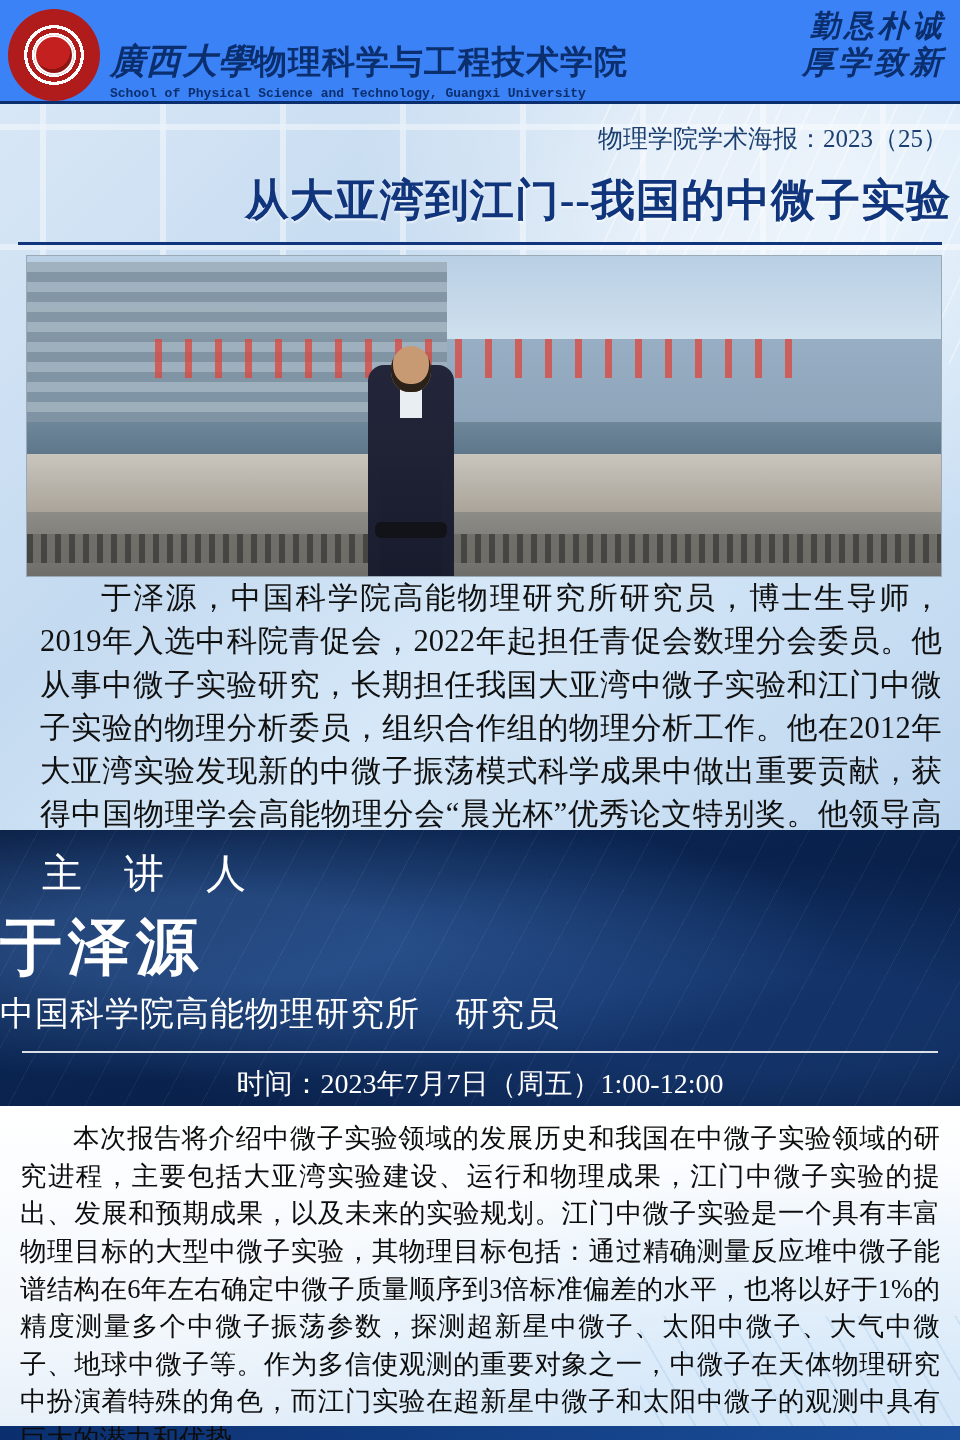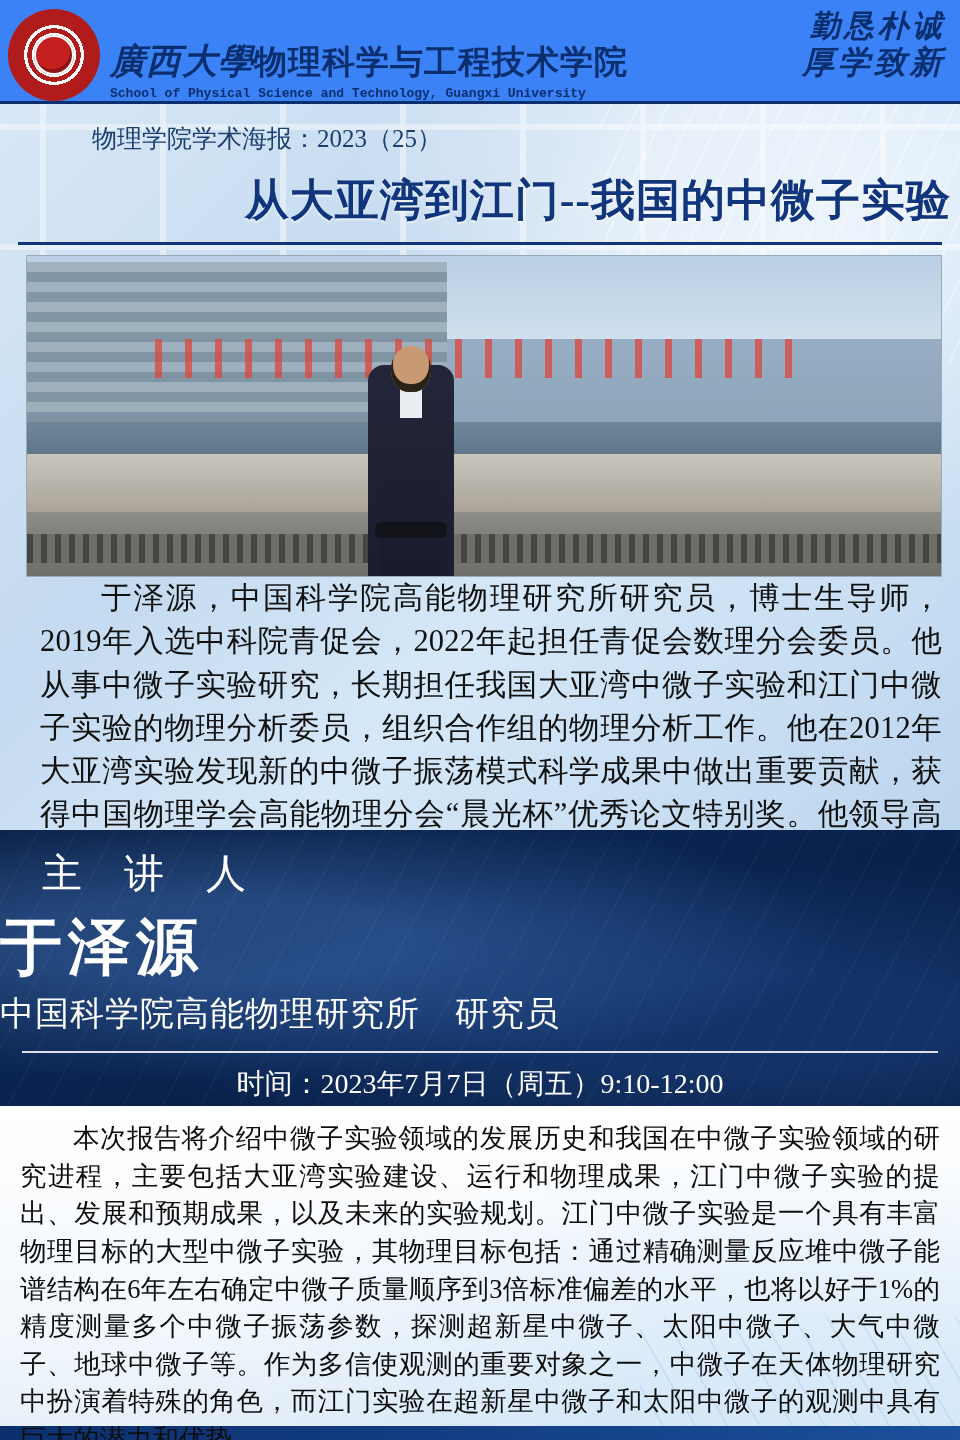--- a/index.html
+++ b/index.html
@@ -127,20 +127,21 @@
       repeating-linear-gradient(115deg, rgba(255,255,255,0.35) 0 2px, rgba(255,255,255,0) 2px 26px);
     pointer-events: none;
   }
   .poster-no {
     position: relative;
     z-index: 2;
     margin: 18px 12px 0 92px;
     font-size: 25px;
     color: #1b3f70;
     font-family: "Liberation Serif", serif;
+    text-align: right;
   }
   .main-title {
     position: relative;
     z-index: 2;
     margin: 16px 9px 0 0;
     text-align: right;
     font-size: 44px;
     font-weight: bold;
     color: #10357c;
     letter-spacing: 1px;
@@ -423,21 +424,21 @@
     </div>
   </div>
 
   <div class="speaker">
     <div class="speaker-label">主讲人</div>
     <div class="speaker-name">于泽源</div>
     <div class="speaker-affil">中国科学院高能物理研究所　研究员</div>
     <div class="meta-rule"></div>
     <div class="meta-line">
       <div>
-        <span>时间：</span><span>2023年7月7日（周五）9:10-12:00</span>
+        <span>时间：</span><span>2023年7月7日（周五）1:00-12:00</span>
       </div>
     </div>
   </div>
 
   <div class="abstract-wrap">
     <div class="abstract">本次报告将介绍中微子实验领域的发展历史和我国在中微子实验领域的研究进程，主要包括大亚湾实验建设、运行和物理成果，江门中微子实验的提出、发展和预期成果，以及未来的实验规划。江门中微子实验是一个具有丰富物理目标的大型中微子实验，其物理目标包括：通过精确测量反应堆中微子能谱结构在6年左右确定中微子质量顺序到3倍标准偏差的水平，也将以好于1%的精度测量多个中微子振荡参数，探测超新星中微子、太阳中微子、大气中微子、地球中微子等。作为多信使观测的重要对象之一，中微子在天体物理研究中扮演着特殊的角色，而江门实验在超新星中微子和太阳中微子的观测中具有巨大的潜力和优势。</div>
   </div>
 
   <div class="footer">
     <div class="organizer">

